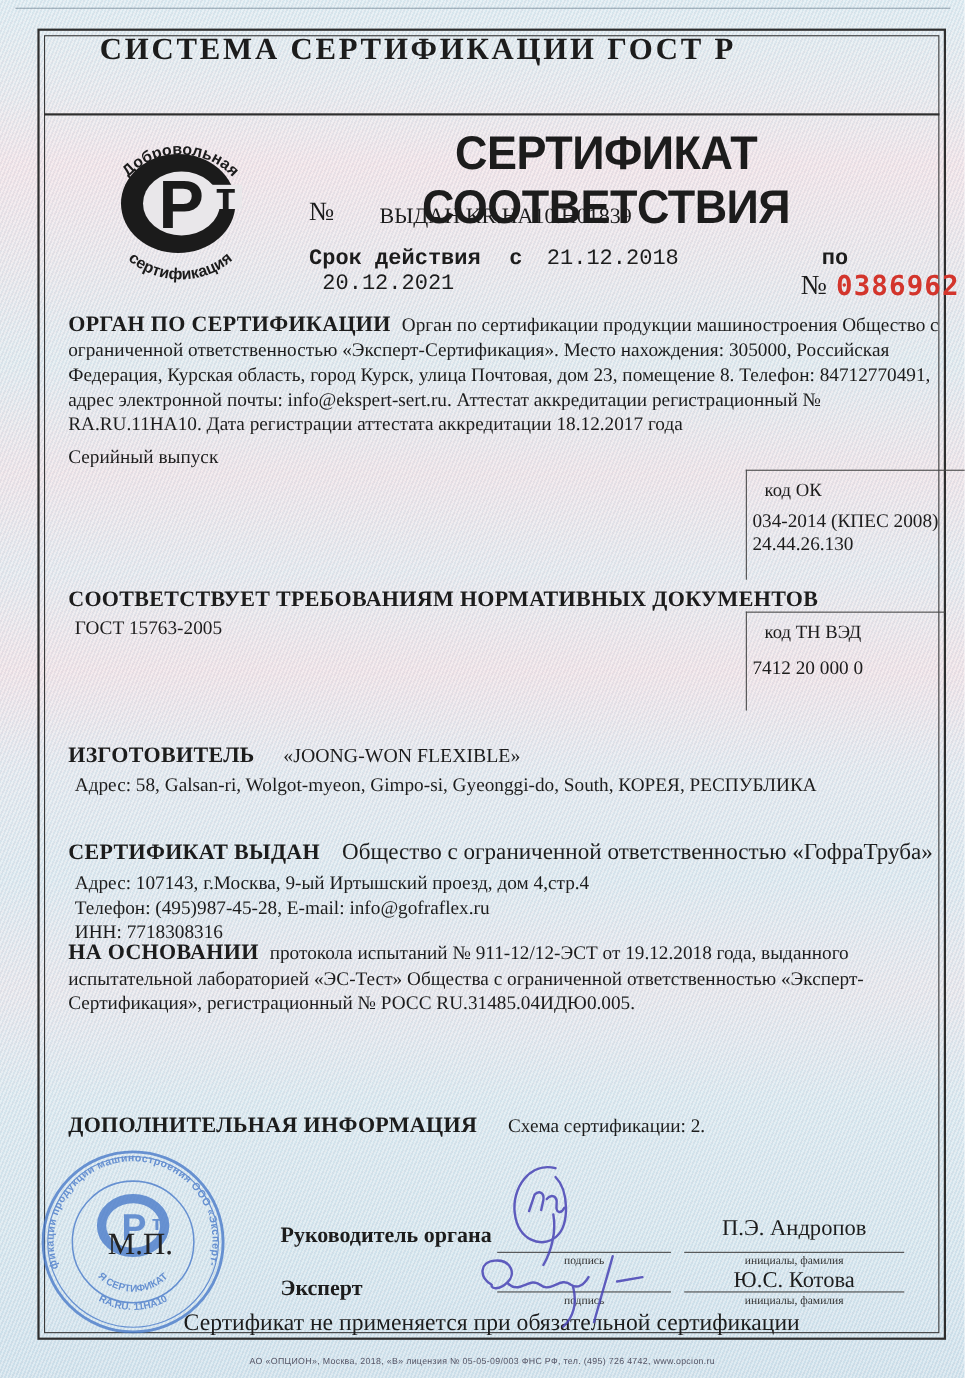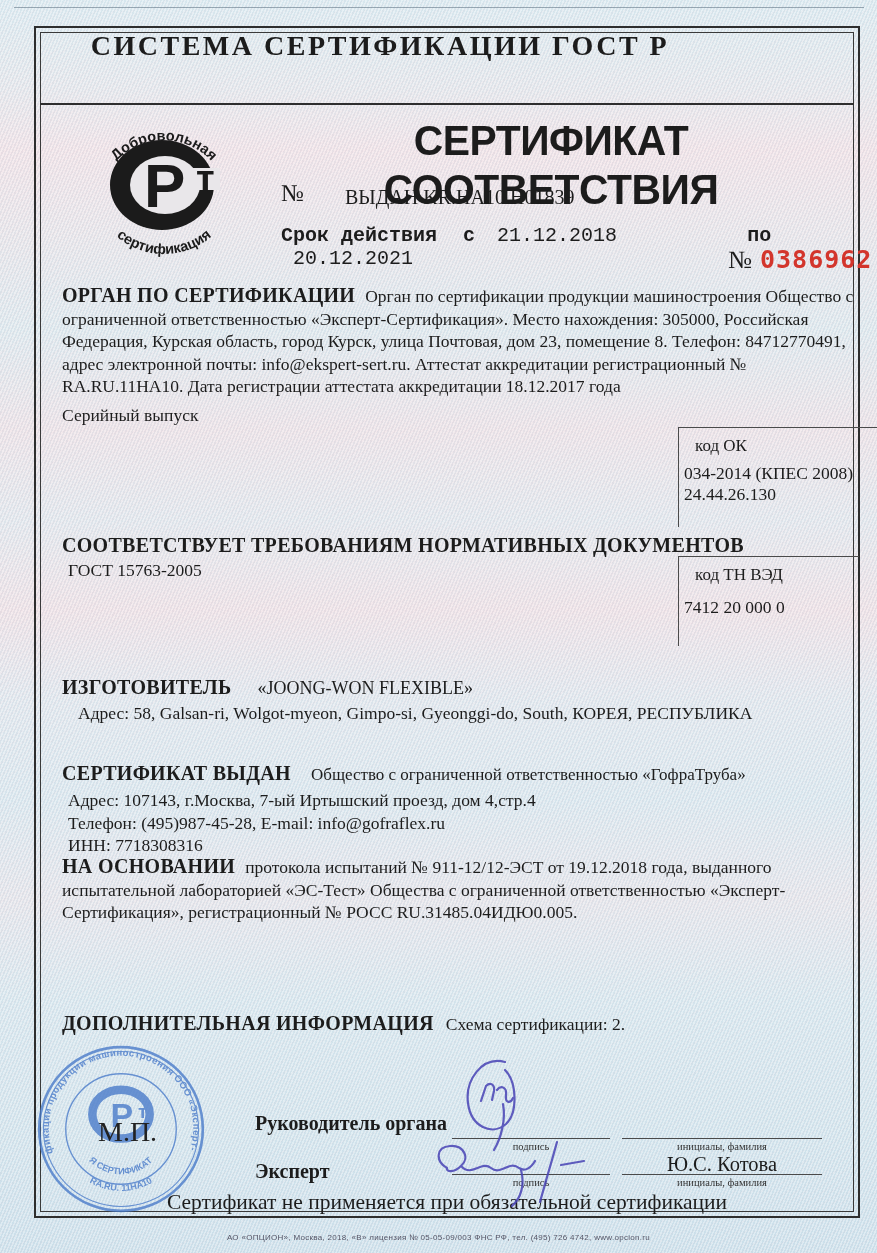--- a/index.html
+++ b/index.html
@@ -116,40 +116,40 @@
   <div class="abs codebox" style="left:678px;top:556px;width:181px;height:90px;">
     <div class="cb-label">код ТН ВЭД</div>
     <div class="cb-val" style="padding-top:12px;">7412 20 000 0</div>
   </div>
 
   <div class="abs" style="left:62px;top:676px;width:795px;z-index:2;">
     <div>
       <span class="lbl">ИЗГОТОВИТЕЛЬ</span>
       <span style="font-size:18px;margin-left:22px;">«JOONG-WON FLEXIBLE»</span>
     </div>
-    <div class="body-p" style="margin-left:16px;margin-top:3px;">Адрес: 58, Galsan-ri, Wolgot-myeon, Gimpo-si, Gyeonggi-do, South, КОРЕЯ, РЕСПУБЛИКА</div>
+    <div class="body-p" style="margin-left:6px;margin-top:3px;">Адрес: 58, Galsan-ri, Wolgot-myeon, Gimpo-si, Gyeonggi-do, South, КОРЕЯ, РЕСПУБЛИКА</div>
   </div>
 
   <div class="abs" style="left:62px;top:762px;width:795px;z-index:2;">
     <div>
       <span class="lbl">СЕРТИФИКАТ ВЫДАН</span>
-      <span style="font-size:17px;margin-left:16px;">Общество с ограниченной ответственностью  «ГофраТруба»</span>
+      <span style="font-size:21px;margin-left:16px;">Общество с ограниченной ответственностью  «ГофраТруба»</span>
     </div>
-    <div class="body-p" style="margin-left:6px;margin-top:4px;">Адрес: 107143, г.Москва, 7-ый Иртышский проезд, дом 4,стр.4</div>
+    <div class="body-p" style="margin-left:6px;margin-top:4px;">Адрес: 107143, г.Москва, 9-ый Иртышский проезд, дом 4,стр.4</div>
     <div class="body-p" style="margin-left:6px;">Телефон: (495)987-45-28, E-mail: info@gofraflex.ru</div>
     <div class="body-p" style="margin-left:6px;">ИНН: 7718308316</div>
   </div>
 
   <p class="abs body-p" style="left:62px;top:855px;width:795px;margin:0;">
     <span class="lbl">НА ОСНОВАНИИ</span><span>протокола испытаний № 911-12/12-ЭСТ от 19.12.2018 года, выданного испытательной лабораторией «ЭС-Тест» Общества с ограниченной ответственностью «Эксперт-Сертификация», регистрационный № РОСС RU.31485.04ИДЮ0.005.</span>
   </p>
 
   <div class="abs" style="left:62px;top:1012px;z-index:2;">
     <span class="lbl">ДОПОЛНИТЕЛЬНАЯ ИНФОРМАЦИЯ</span>
-    <span class="body-p" style="margin-left:8px;">Схема сертификации: 2.</span>
+    <span class="body-p" style="margin-left:24px;">Схема сертификации: 2.</span>
   </div>
 
   <svg class="abs stamp-svg" width="170" height="170" viewBox="0 0 160 160" opacity="0.78">
     <defs>
       <path id="ringPath" d="M 16,102 A 68,68 0 1 1 144,102" fill="none"></path>
       <path id="innerArc" d="M 50,110 A 42,42 0 0 0 110,110" fill="none"></path>
       <path id="botArc" d="M 47,128 A 58,58 0 0 0 113,128" fill="none"></path>
     </defs>
     <circle cx="80" cy="80" r="77" fill="none" stroke="#4779c9" stroke-width="2.5"></circle>
     <circle cx="80" cy="80" r="73" fill="none" stroke="#4779c9" stroke-width="1"></circle>
@@ -168,20 +168,21 @@
       <text x="70" y="78" font-size="32" font-weight="bold" fill="#4779c9" font-family="Liberation Sans,sans-serif">Р</text>
       <text x="96" y="70" font-size="18" font-weight="bold" fill="#4779c9" font-family="Liberation Sans,sans-serif">т</text>
     </g>
   </svg>
 
   <div class="abs mp" style="left:98px;top:1116px;">М.П.</div>
 
   <div class="abs sig-label" style="left:255px;top:1112px;">Руководитель органа</div>
   <div class="abs sig-line" style="left:452px;top:1138px;width:158px;"></div>
   <div class="abs sig-cap" style="left:452px;top:1141px;width:158px;">подпись</div>
+  <div class="abs sig-name" style="left:622px;top:1106px;width:200px;">П.Э. Андропов</div>
   <div class="abs sig-line" style="left:622px;top:1138px;width:200px;"></div>
   <div class="abs sig-cap" style="left:622px;top:1141px;width:200px;">инициалы, фамилия</div>
 
   <div class="abs sig-label" style="left:255px;top:1160px;">Эксперт</div>
   <div class="abs sig-line" style="left:452px;top:1174px;width:158px;"></div>
   <div class="abs sig-cap" style="left:452px;top:1177px;width:158px;">подпись</div>
   <div class="abs sig-name" style="left:622px;top:1153px;width:200px;">Ю.С. Котова</div>
   <div class="abs sig-line" style="left:622px;top:1174px;width:200px;"></div>
   <div class="abs sig-cap" style="left:622px;top:1177px;width:200px;">инициалы, фамилия</div>
 

